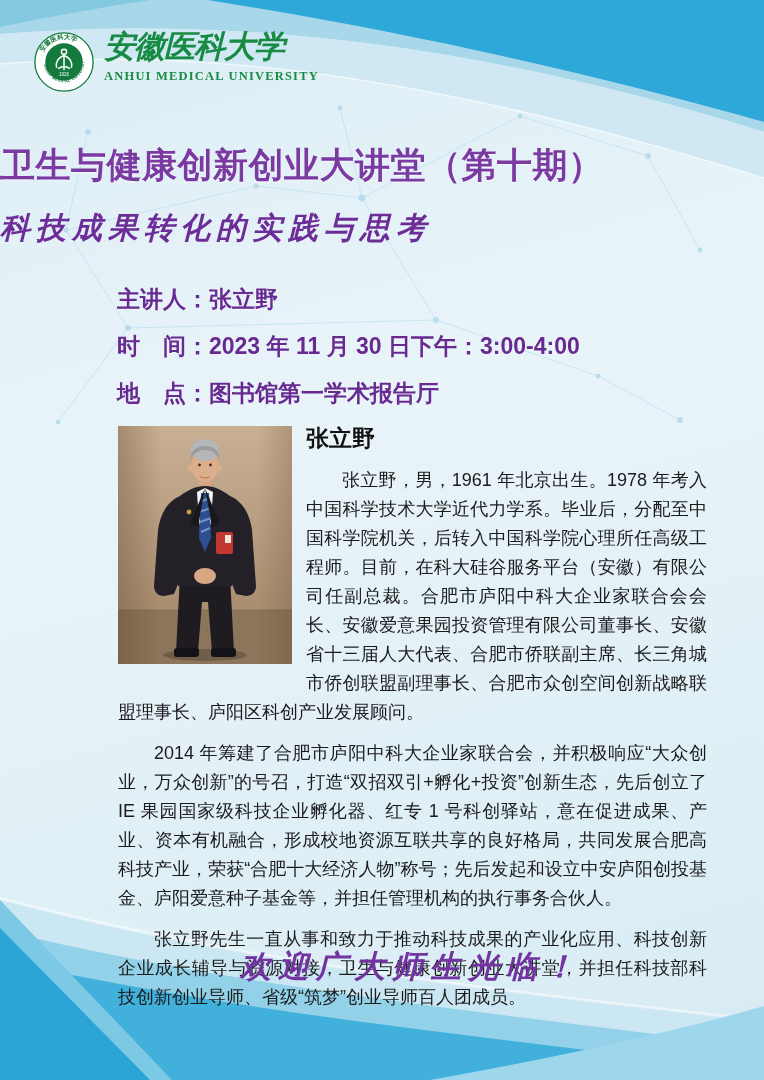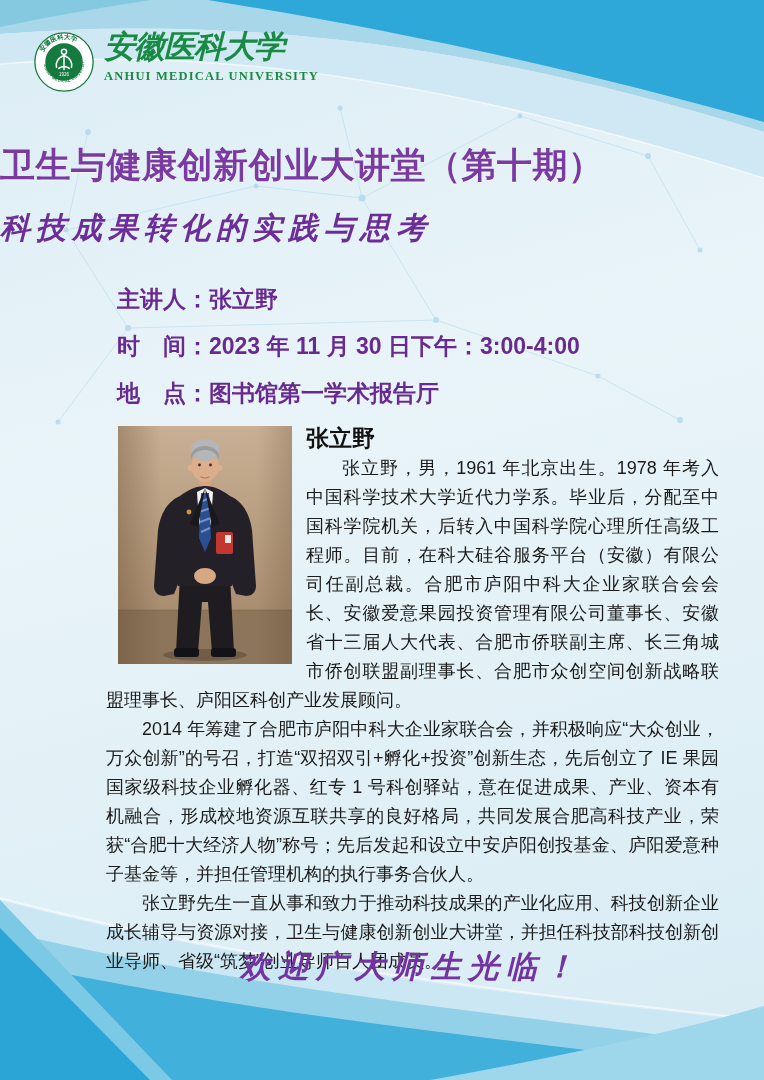--- a/index.html
+++ b/index.html
@@ -29,21 +29,21 @@
     font-family:"DejaVu Serif","Liberation Serif",serif;font-style:italic;font-weight:bold;
     font-size:30px;color:#6d2d98;letter-spacing:6px;}
 
   .info{position:absolute;top:284px;left:117px;color:#682a90;font-weight:bold;font-size:23px;}
   .info-row{margin-bottom:16px;white-space:pre;}
 
   .bio{position:absolute;top:420px;left:106px;width:613px;
     font-size:18px;line-height:29px;color:#1b1b1b;text-align:justify;}
   .photo{float:left;width:174px;height:238px;margin:6px 14px 14px 12px;}
   .bio-name{font-size:23px;font-weight:bold;line-height:32px;margin:2px 0 0 0;color:#111;}
-  .bio p{margin:0;text-indent:2em;}
+  .bio p{margin:12px;text-indent:2em;}
 
   .welcome{position:absolute;top:946px;left:0;right:0;text-align:center;padding-left:58px;
     font-family:"DejaVu Serif","Liberation Serif",serif;font-style:italic;font-weight:bold;
     font-size:31px;color:#7334a2;letter-spacing:7px;}
   .organizer{position:absolute;top:1004px;right:52px;font-size:22px;color:#141414;}
 </style>
 </head>
 <body>
 
 <div class="poster">

